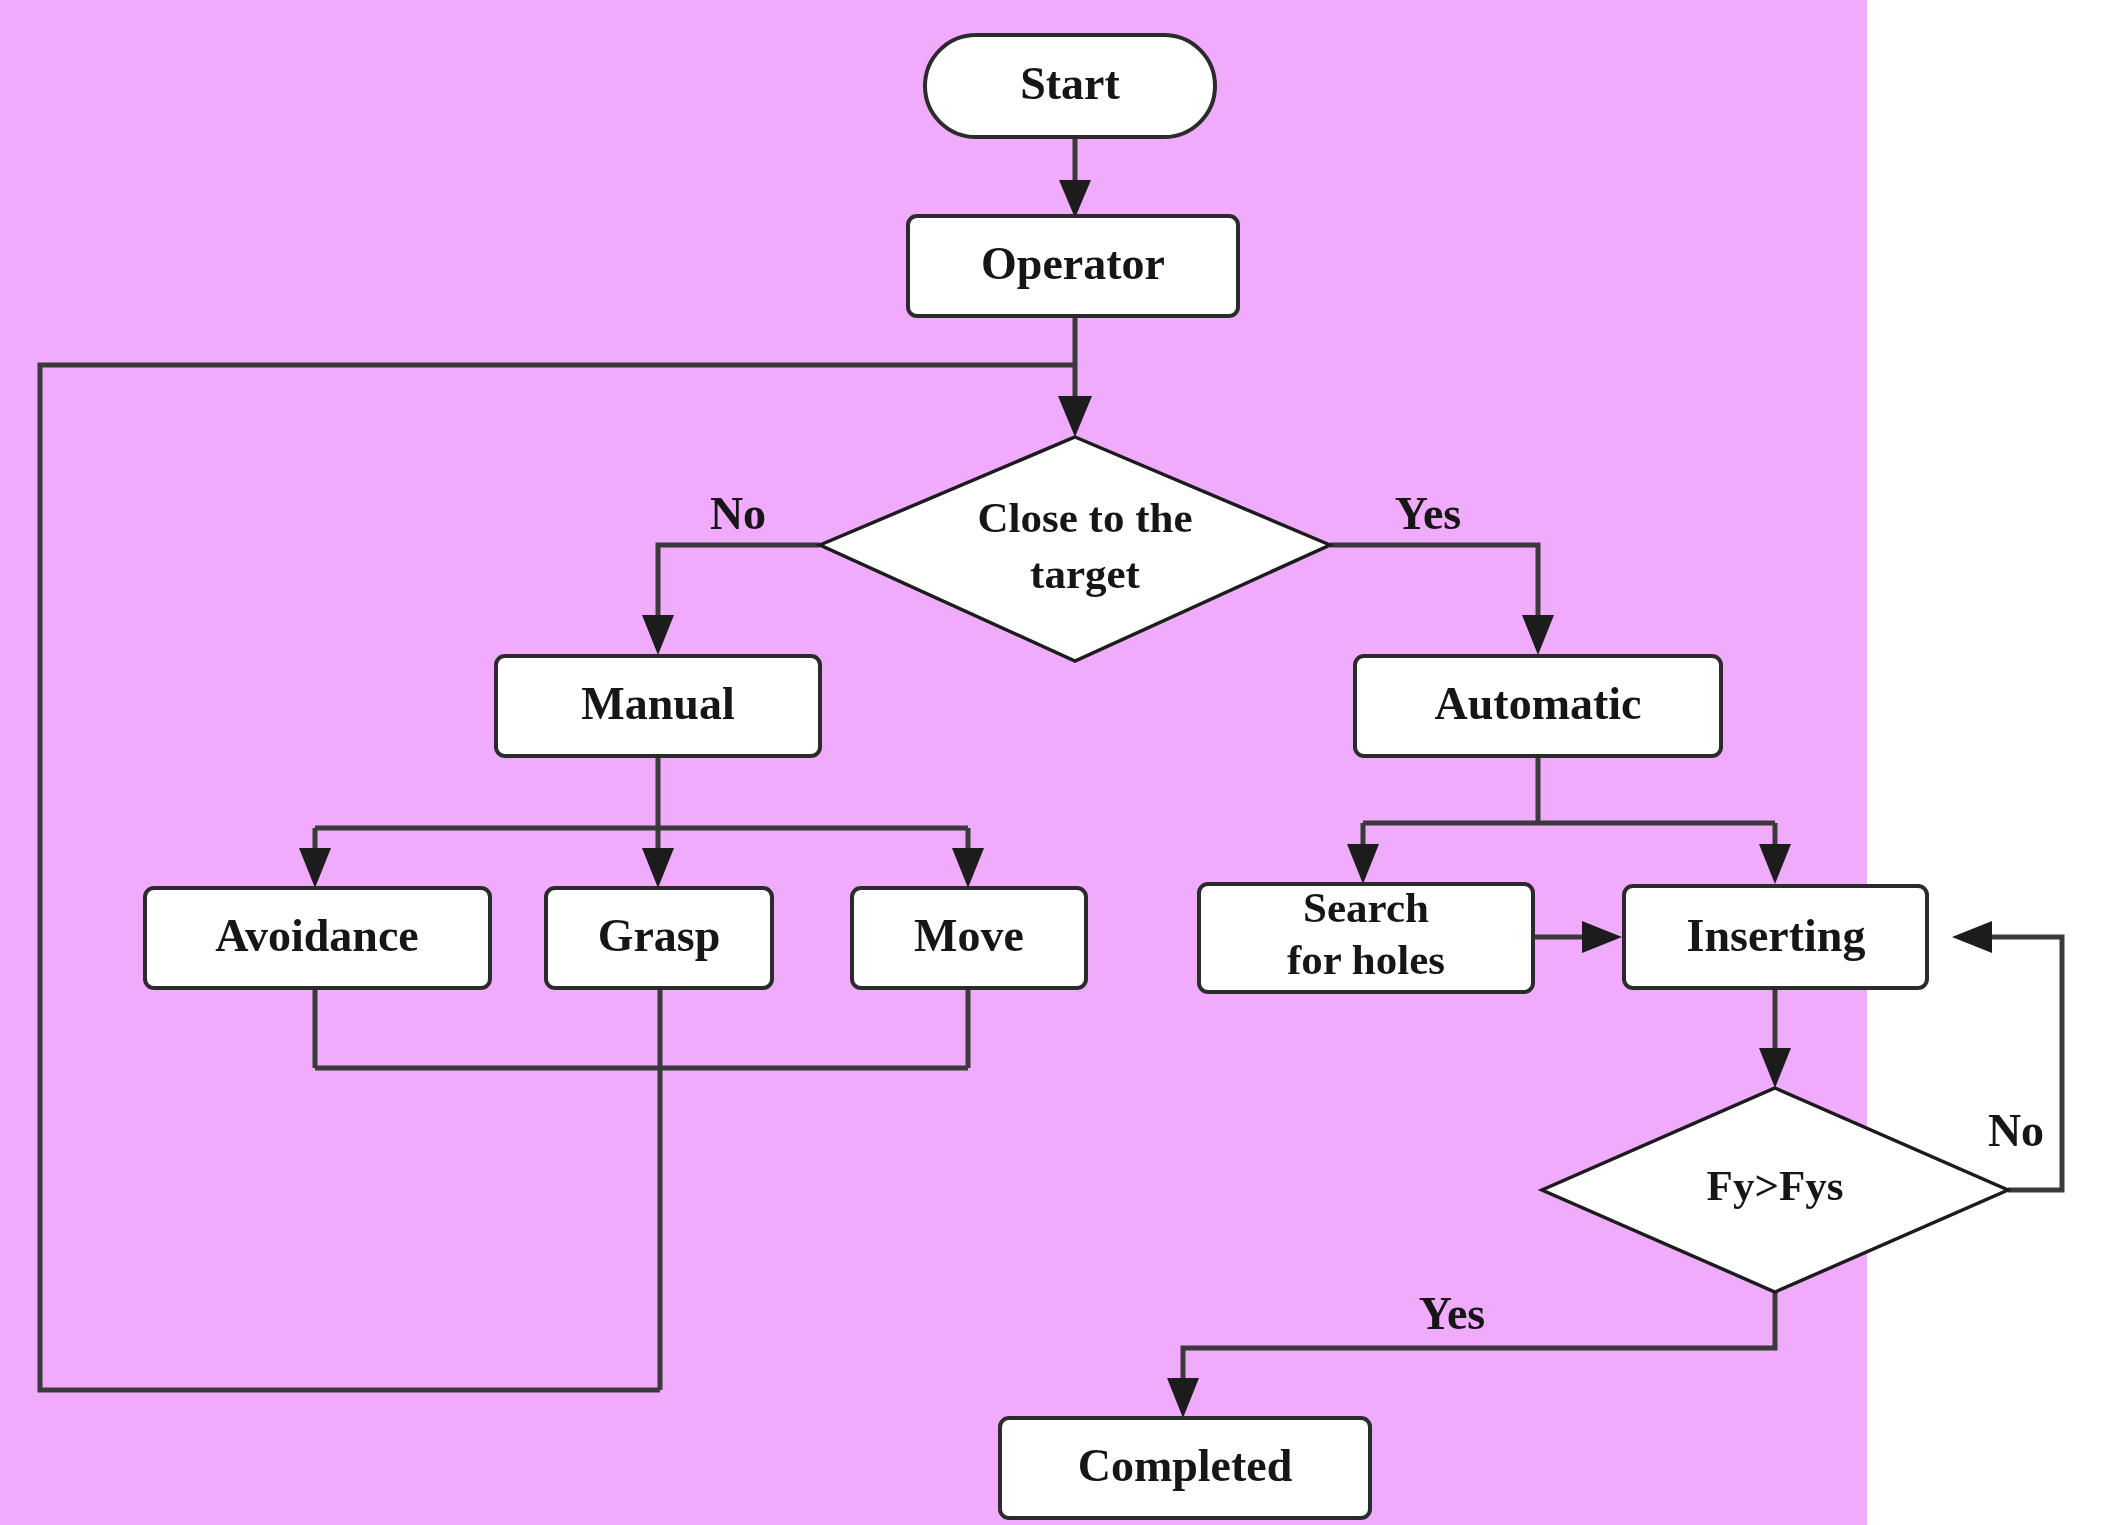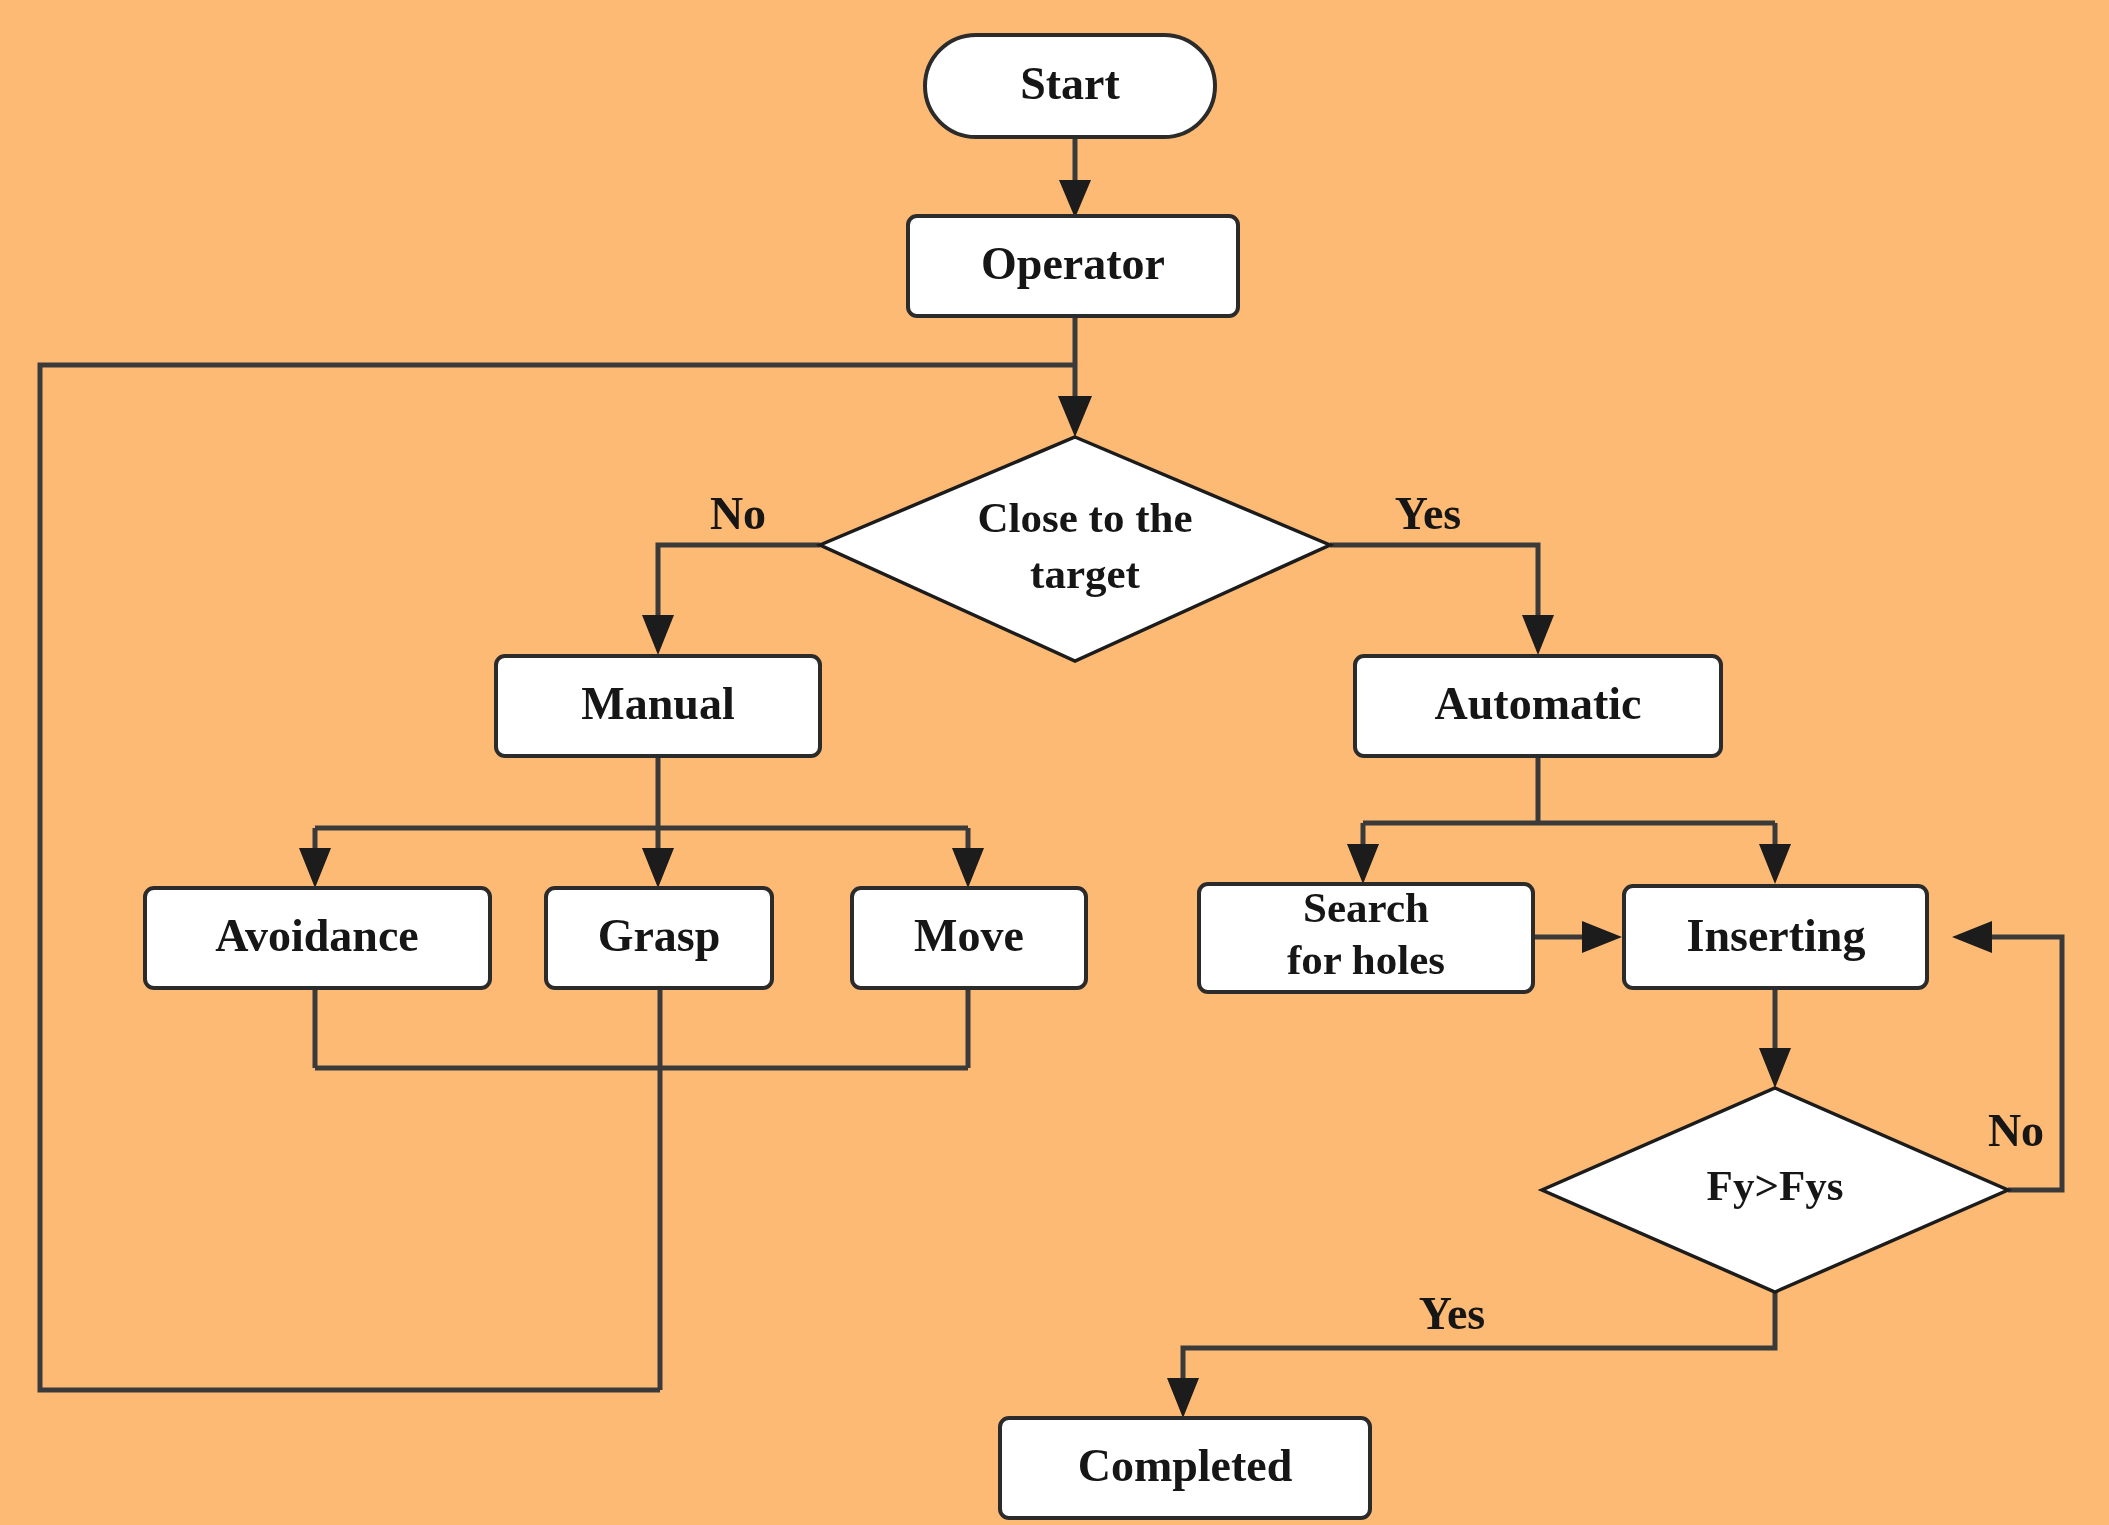--- a/index.html
+++ b/index.html
@@ -9,23 +9,23 @@
     background: #ffffff;
   }
   body {
     width: 2109px;
     height: 1525px;
     overflow: hidden;
     font-family: "Liberation Serif", "DejaVu Serif", serif;
   }
   #flowchart-root {
     position: relative;
-    width: 2109px;
+    width: 1867px;
     height: 1525px;
-    background: #fdba74;
+    background: #f0abfc;
   }
   svg#flow-svg {
     display: block;
     width: 2109px;
     height: 1525px;
   }
   .node-shape {
     fill: #ffffff;
     stroke: #2b2b2b;
     stroke-width: 4;

